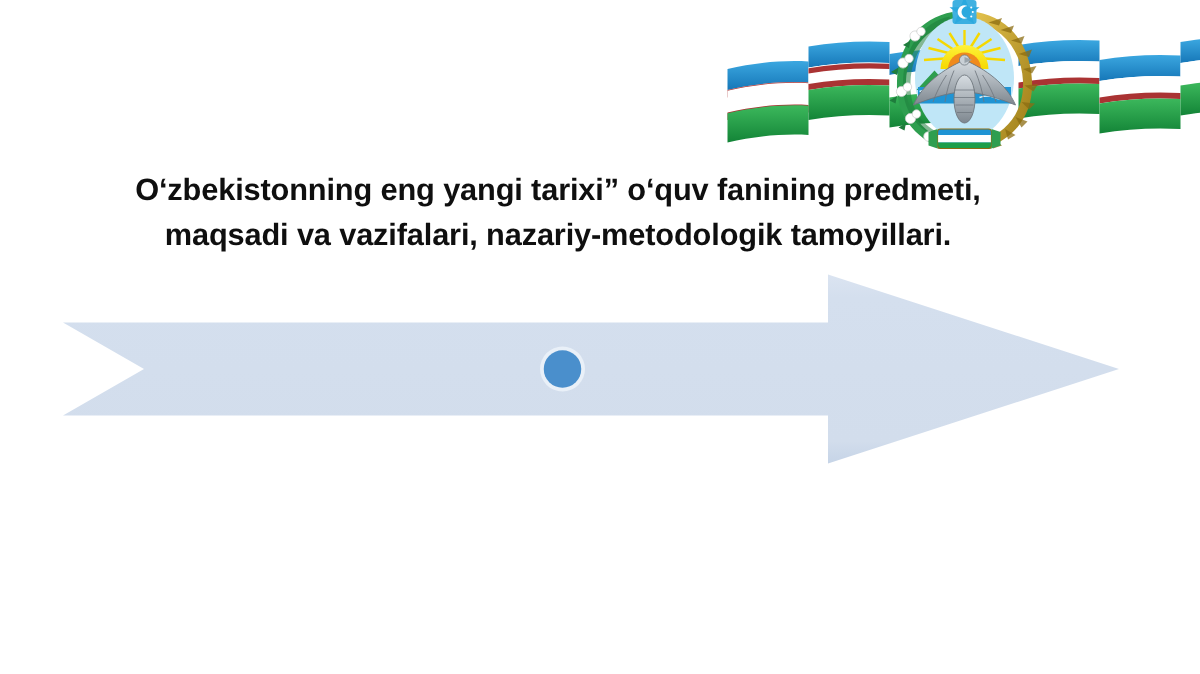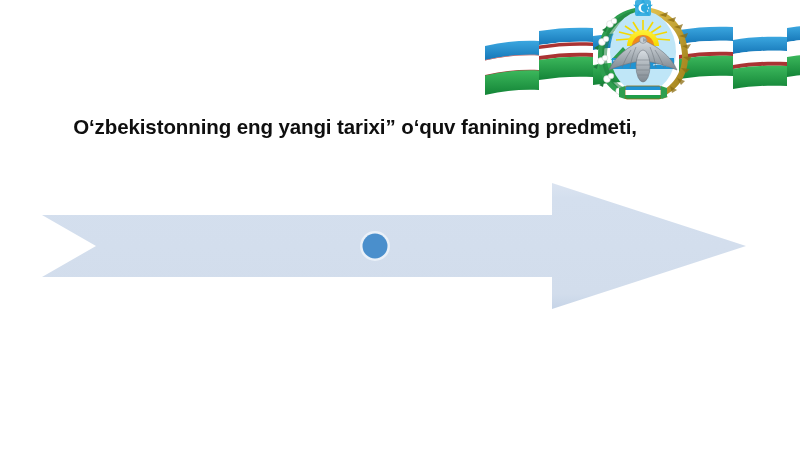--- a/index.html
+++ b/index.html
@@ -29,21 +29,21 @@
   }
   #emblem-banner svg {
     display: block;
     width: 100%;
     height: 100%;
   }
 
   
   #title-block {
     position: absolute;
-    left: 19px;
+    left: 36px;
     top: 112px;
     width: 672px;
     text-align: center;
   }
   .title-line {
     display: block;
     font-family: "Liberation Sans", sans-serif;
     font-weight: bold;
     font-size: 20.5px;
     line-height: 30px;
@@ -275,20 +275,21 @@
           <rect x="142" y="88" width="36" height="13" rx="2" fill="none" stroke="#8C6D12" stroke-width="0.8"></rect>
           <path d="M136,90 l6,-2 l0,13 l-6,-2 Z" fill="#2E9E4F"></path>
           <path d="M184,90 l-6,-2 l0,13 l6,-2 Z" fill="#2E9E4F"></path>
         </g>
       </g>
     </svg>
   </div>
 
   <div id="title-block">
     <span class="title-line">Oʻzbekistonning eng yangi tarixi” oʻquv fanining predmeti,</span>
+    <span class="title-line">maqsadi va vazifalari, nazariy-metodologik tamoyillari.</span>
   </div>
 
   <div id="arrow-graphic">
     <svg viewBox="0 0 712 140" xmlns="http://www.w3.org/2000/svg">
       <defs>
         <linearGradient id="arrowShade" x1="0" y1="0" x2="0" y2="1">
           <stop offset="0%" stop-color="#DBE4F1"></stop>
           <stop offset="12%" stop-color="#D4DFEE"></stop>
           <stop offset="88%" stop-color="#D2DDEC"></stop>
           <stop offset="100%" stop-color="#C6D4E7"></stop>

